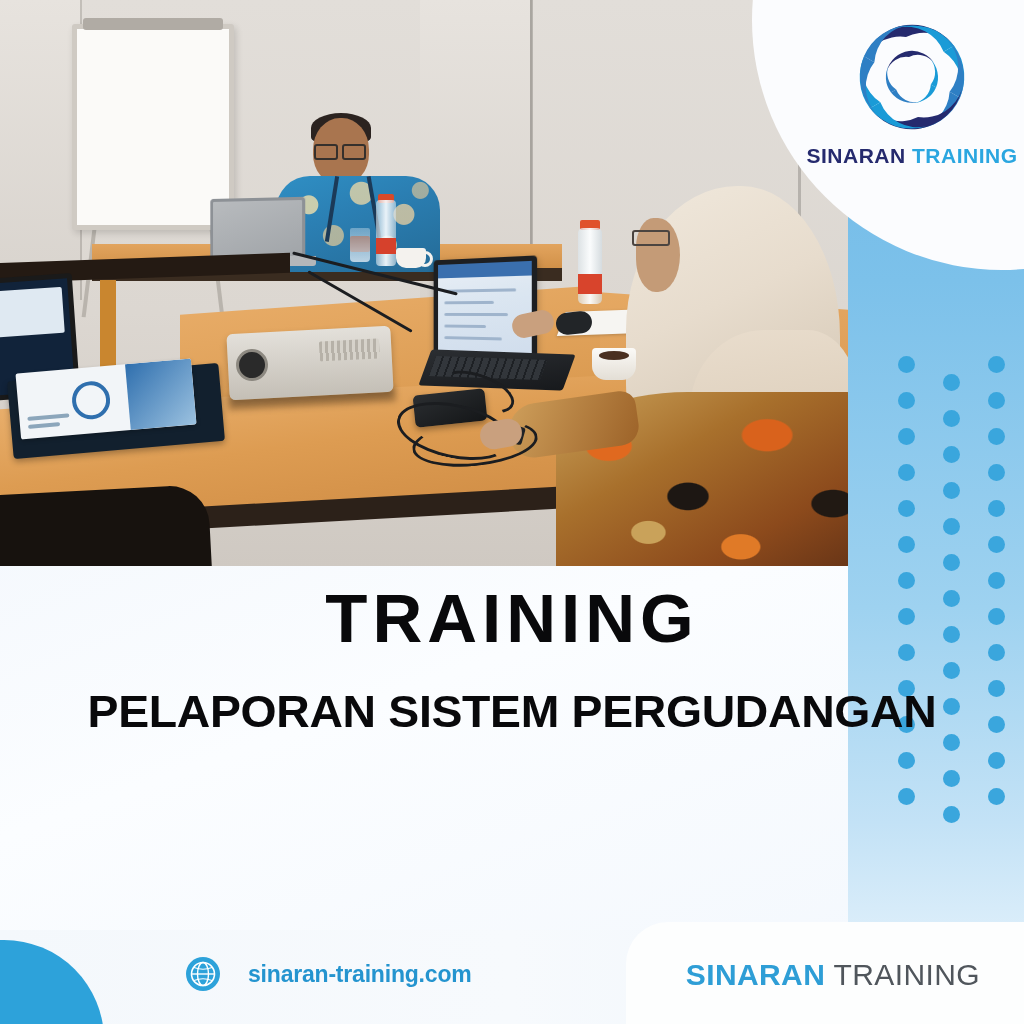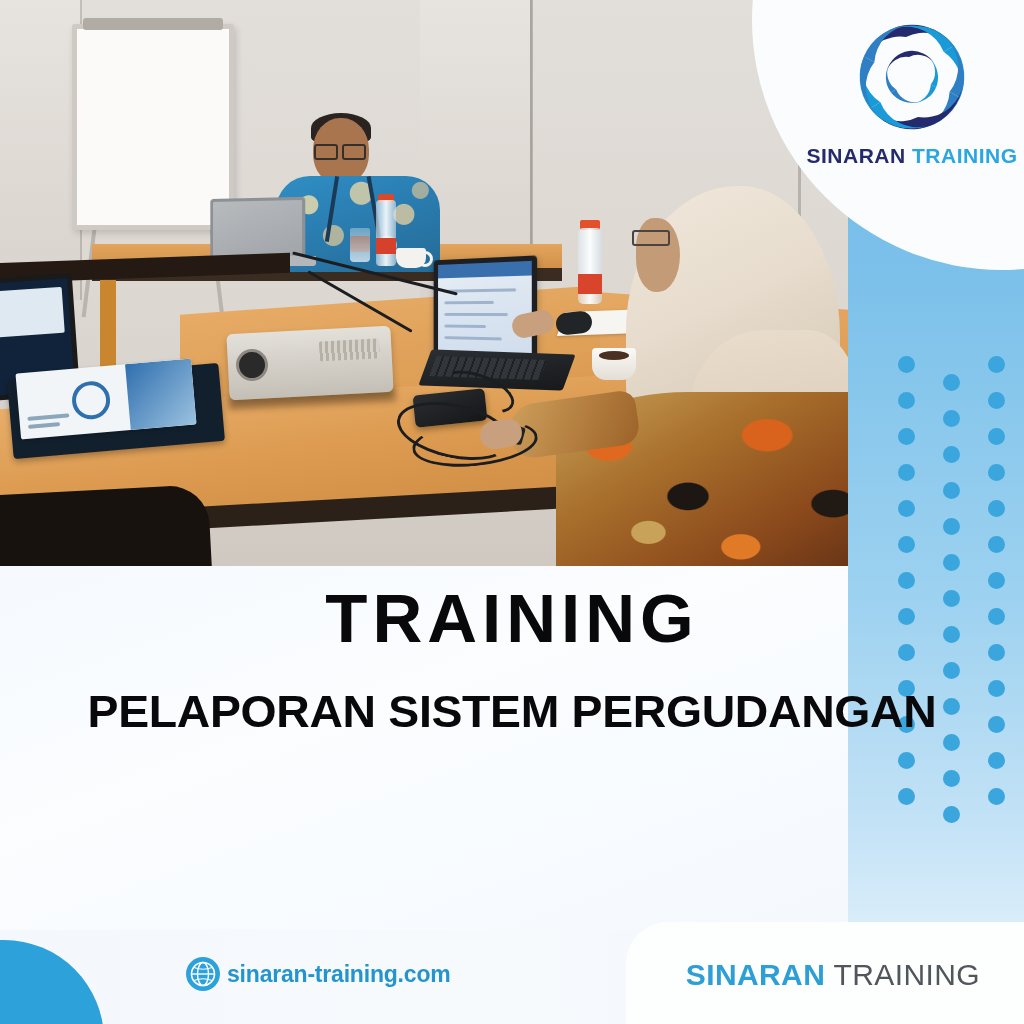--- a/index.html
+++ b/index.html
@@ -483,21 +483,21 @@
     left: 0; top: 10px;
     width: 104px; height: 104px;
     background: #2da2da;
     border-radius: 0 100px 0 0;
   }
   .footer-web {
     position: absolute;
     left: 186px; top: 27px;
     display: flex;
     align-items: center;
-    gap: 7px;
+    gap: 28px;
   }
   .globe-icon {
     width: 34px; height: 34px;
     border-radius: 50%;
     background: #2da2da;
     position: relative;
     flex: none;
   }
   .footer-web-text {
     font-size: 23px;

